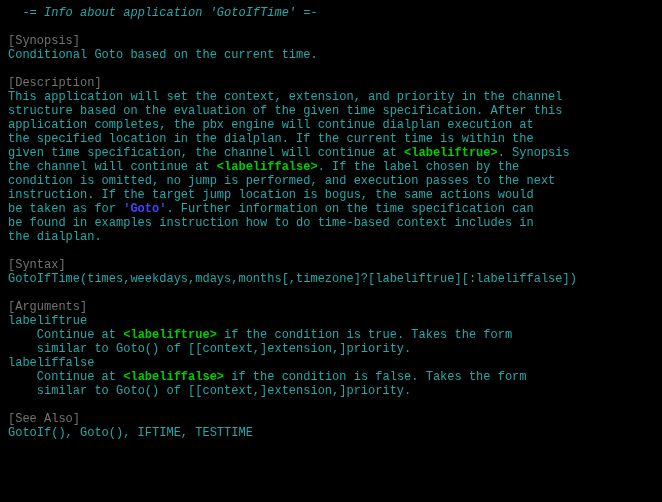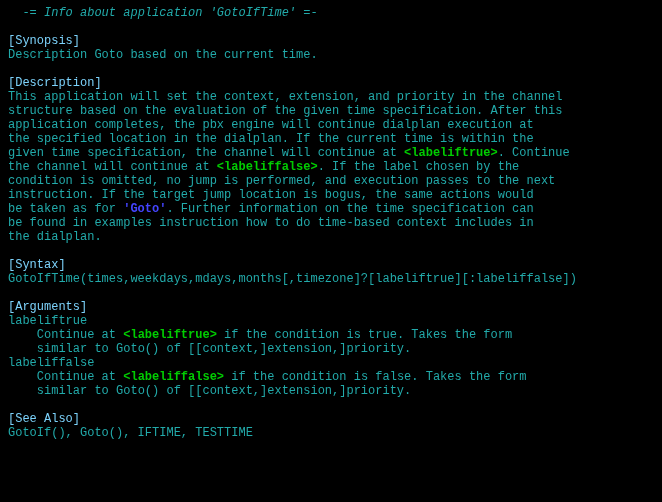--- a/index.html
+++ b/index.html
@@ -9,40 +9,40 @@
     font-family: "Consolas", "Courier New", monospace;
     font-size: 12px;
     line-height: 14px;
     color: #2aa;
     width: 662px;
     height: 502px;
     box-sizing: border-box;
     overflow: hidden;
   }
   .title { color: #2aa; font-style: italic; }
-  .sec { color: #7dd3fc; }
+  .sec { color: #737373; }
   .txt { color: #2aa; }
   .grn { color: #0c0; font-weight: bold; margin-top: 48px; }
   .blu { color: #44f; font-weight: bold; margin-top: 17px; }
   pre { margin: 0; font-family: inherit; white-space: pre-wrap; }
 </style>
 </head>
 <body>
 
 <pre><span class="title">  -= Info about application 'GotoIfTime' =-</span>
 
 <span class="sec">[Synopsis]</span>
-<span class="txt">Description Goto based on the current time.</span>
+<span class="txt">Conditional Goto based on the current time.</span>
 
 <span class="sec">[Description]</span>
 <span class="txt">This application will set the context, extension, and priority in the channel</span>
 <span class="txt">structure based on the evaluation of the given time specification. After this</span>
 <span class="txt">application completes, the pbx engine will continue dialplan execution at</span>
 <span class="txt">the specified location in the dialplan. If the current time is within the</span>
-<span class="txt">given time specification, the channel will continue at </span><span class="grn">&lt;labeliftrue&gt;</span><span class="txt">. Continue</span>
+<span class="txt">given time specification, the channel will continue at </span><span class="grn">&lt;labeliftrue&gt;</span><span class="txt">. Synopsis</span>
 <span class="txt">the channel will continue at </span><span class="grn">&lt;labeliffalse&gt;</span><span class="txt">. If the label chosen by the</span>
 <span class="txt">condition is omitted, no jump is performed, and execution passes to the next</span>
 <span class="txt">instruction. If the target jump location is bogus, the same actions would</span>
 <span class="txt">be taken as for </span><span class="blu">'Goto'</span><span class="txt">. Further information on the time specification can</span>
 <span class="txt">be found in examples instruction how to do time-based context includes in</span>
 <span class="txt">the dialplan.</span>
 
 <span class="sec">[Syntax]</span>
 <span class="txt">GotoIfTime(times,weekdays,mdays,months[,timezone]?[labeliftrue][:labeliffalse])</span>
 

